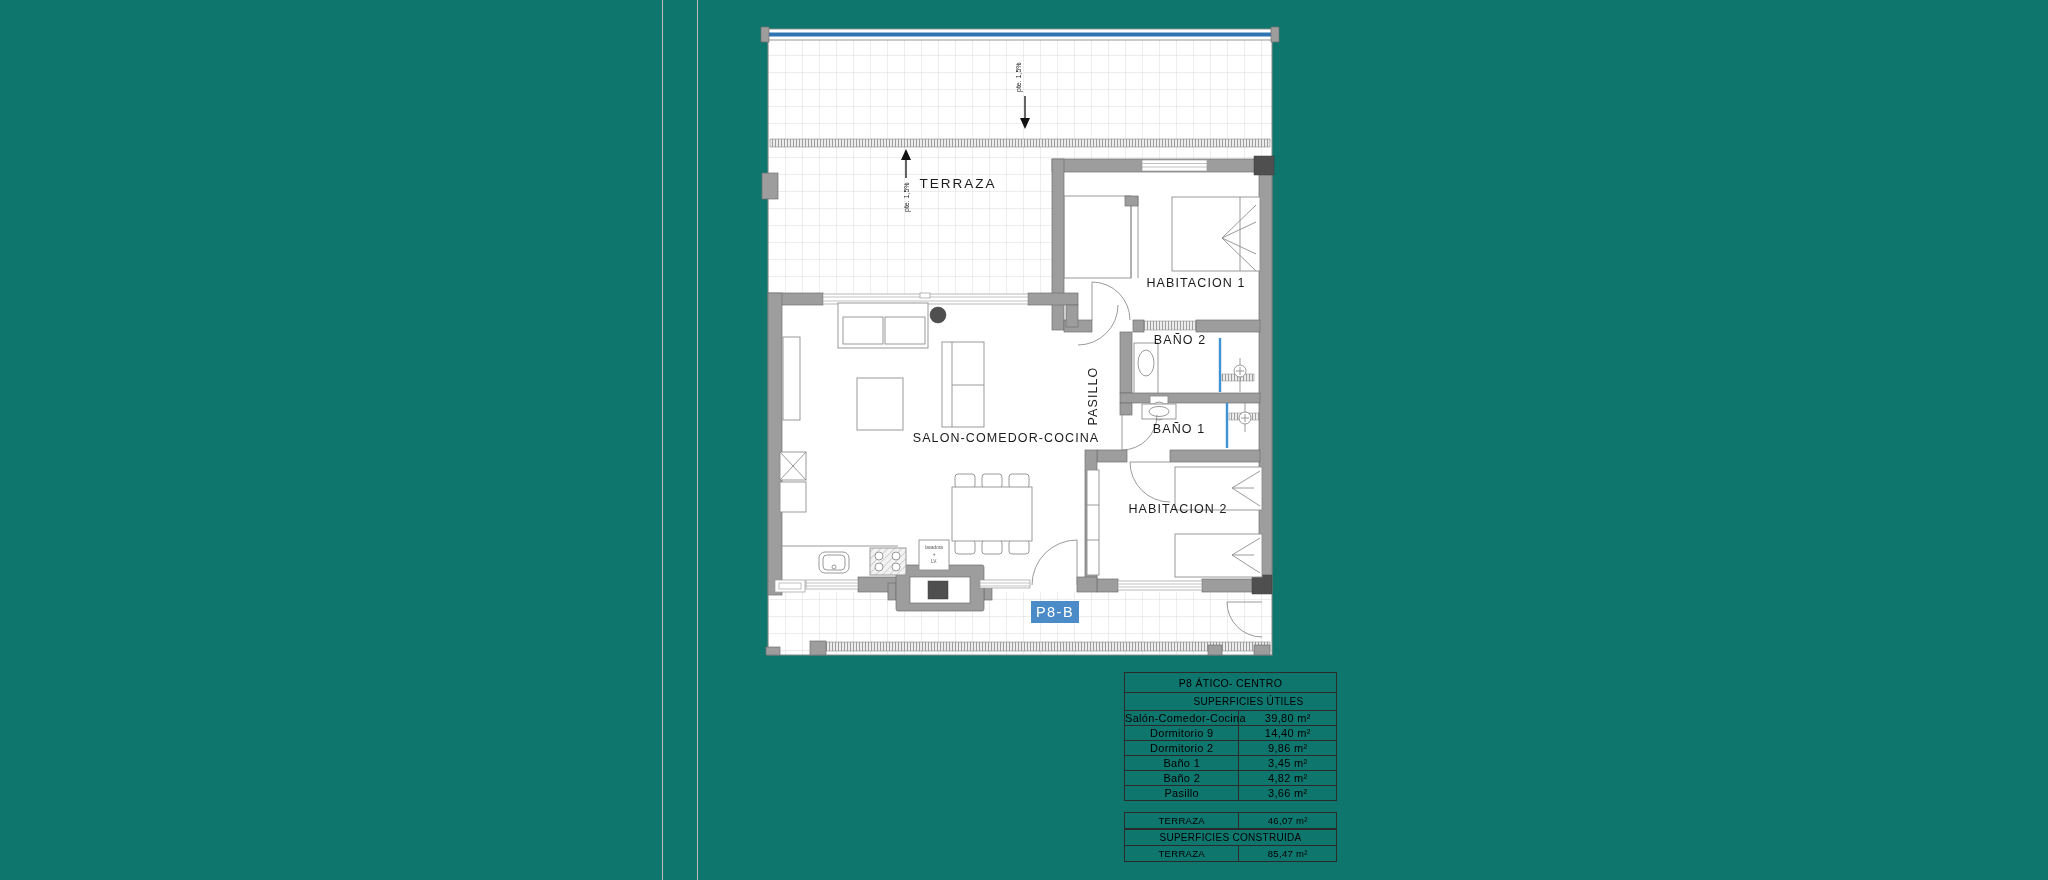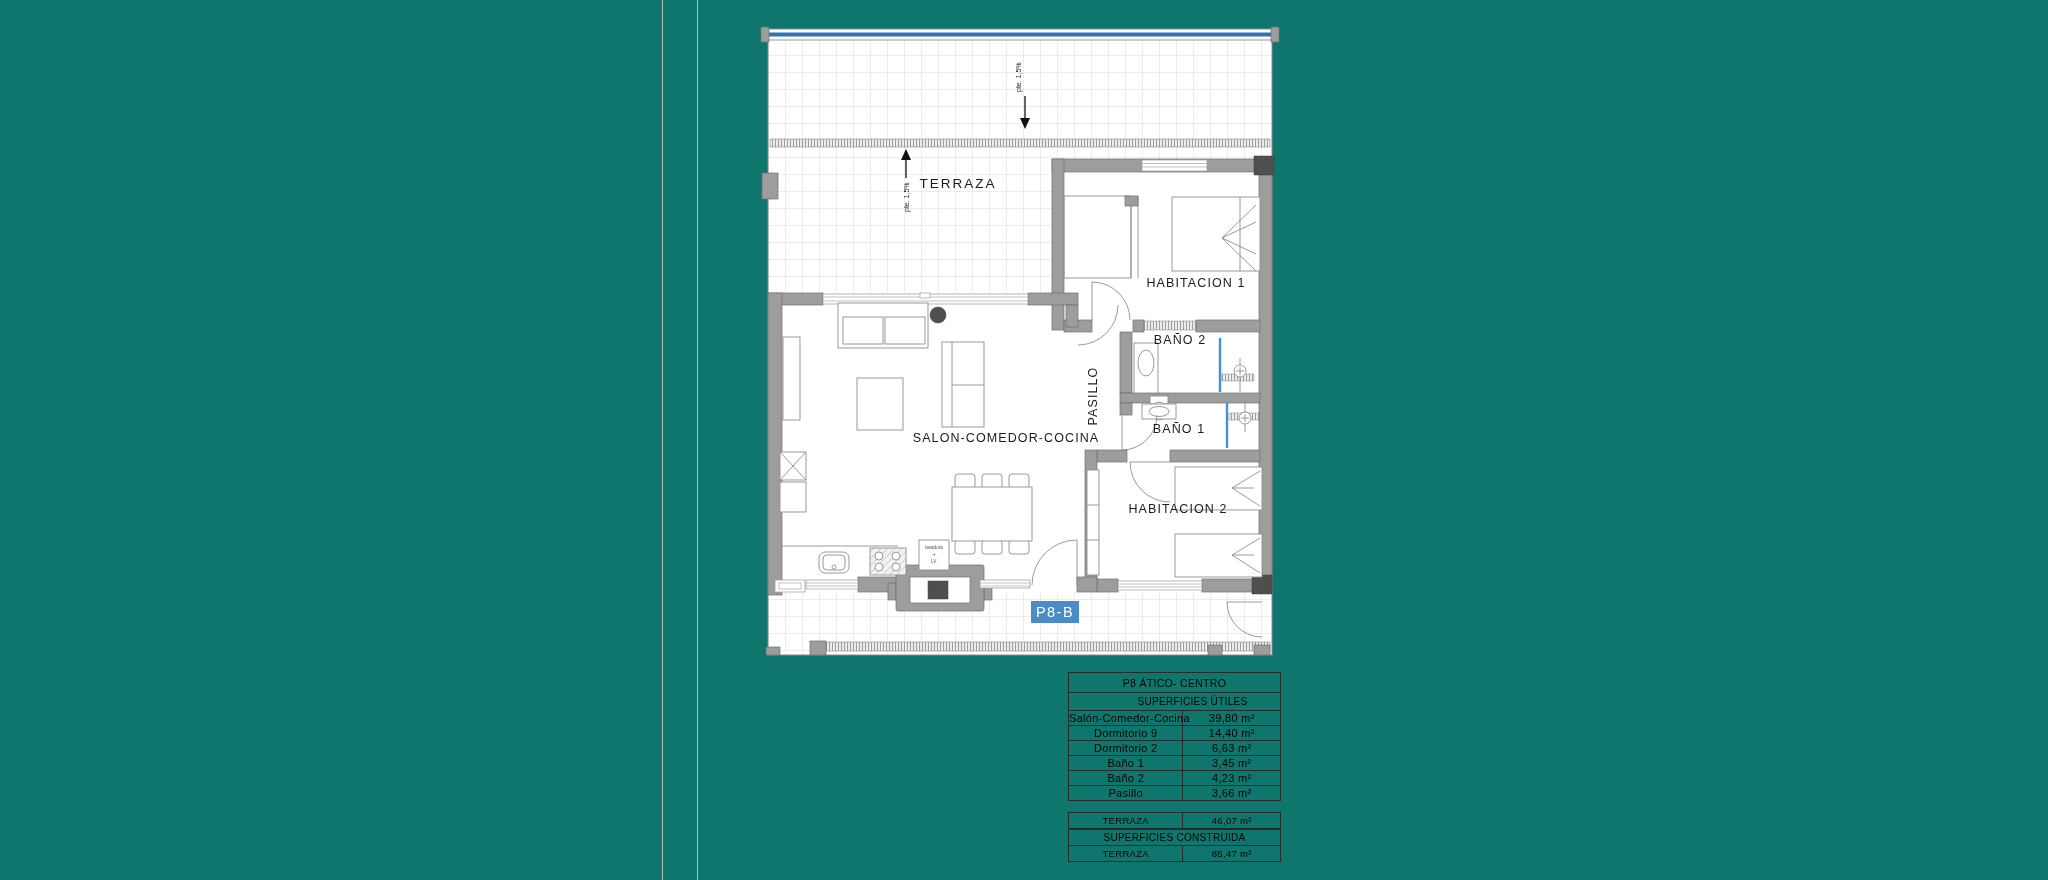--- a/index.html
+++ b/index.html
@@ -23,21 +23,21 @@
   .win{fill:#ffffff;stroke:#9a9a9a;stroke-width:.7;}
   .t-room{font-family:"Liberation Sans",sans-serif;font-size:12.5px;letter-spacing:1.1px;
           fill:#1b1b1b;text-anchor:middle;}
   .t-terr{font-family:"Liberation Sans",sans-serif;font-size:13.5px;letter-spacing:2px;
           fill:#1b1b1b;text-anchor:middle;}
   .t-small{font-family:"Liberation Sans",sans-serif;font-size:7px;fill:#222;}
   .t-tiny{font-family:"Liberation Sans",sans-serif;font-size:4.6px;fill:#555;text-anchor:middle;}
   .t-badge{font-family:"Liberation Sans",sans-serif;font-size:14.5px;letter-spacing:1.5px;
            fill:#ffffff;text-anchor:middle;}
   
-  .tables{position:absolute;left:1068px;top:672px;width:213px;color:#000;}
+  .tables{position:absolute;left:1124px;top:672px;width:213px;color:#000;}
   table.tbl{width:100%;border-collapse:collapse;border:1.6px solid #1a1a1a;table-layout:fixed;}
   table.tbl td{border:1px solid #2a2a2a;text-align:center;padding:0;vertical-align:middle;
                font-family:"Liberation Sans",sans-serif;letter-spacing:.3px;white-space:nowrap;}
   col.c1{width:54%;} col.c2{width:46%;}
   tr.t-title td{height:19px;font-size:10.5px;}
   tr.t-sub td{height:17px;font-size:10px;padding-left:36px;}
   tr.t-row td{height:14px;font-size:11px;}
   table.terr{margin-top:11px;} table.cons{}
   tr.t-row2 td{height:15px;font-size:9.5px;}
   tr.t-sub2 td{height:15px;font-size:10px;}
@@ -273,29 +273,29 @@
       <tr class="t-row">
         <td>Salón-Comedor-Cocina</td>
         <td>39,80 m²</td>
           </tr>
       <tr class="t-row">
         <td>Dormitorio 9</td>
         <td>14,40 m²</td>
           </tr>
       <tr class="t-row">
         <td>Dormitorio 2</td>
-        <td>6,63 m²</td>
+        <td>9,86 m²</td>
           </tr>
       <tr class="t-row">
         <td>Baño 1</td>
         <td>3,45 m²</td>
           </tr>
       <tr class="t-row">
         <td>Baño 2</td>
-        <td>4,23 m²</td>
+        <td>4,82 m²</td>
           </tr>
       <tr class="t-row">
         <td>Pasillo</td>
         <td>3,66 m²</td>
           </tr>
     </tbody>
       </table>
 
     <table class="tbl terr">
       <colgroup>

